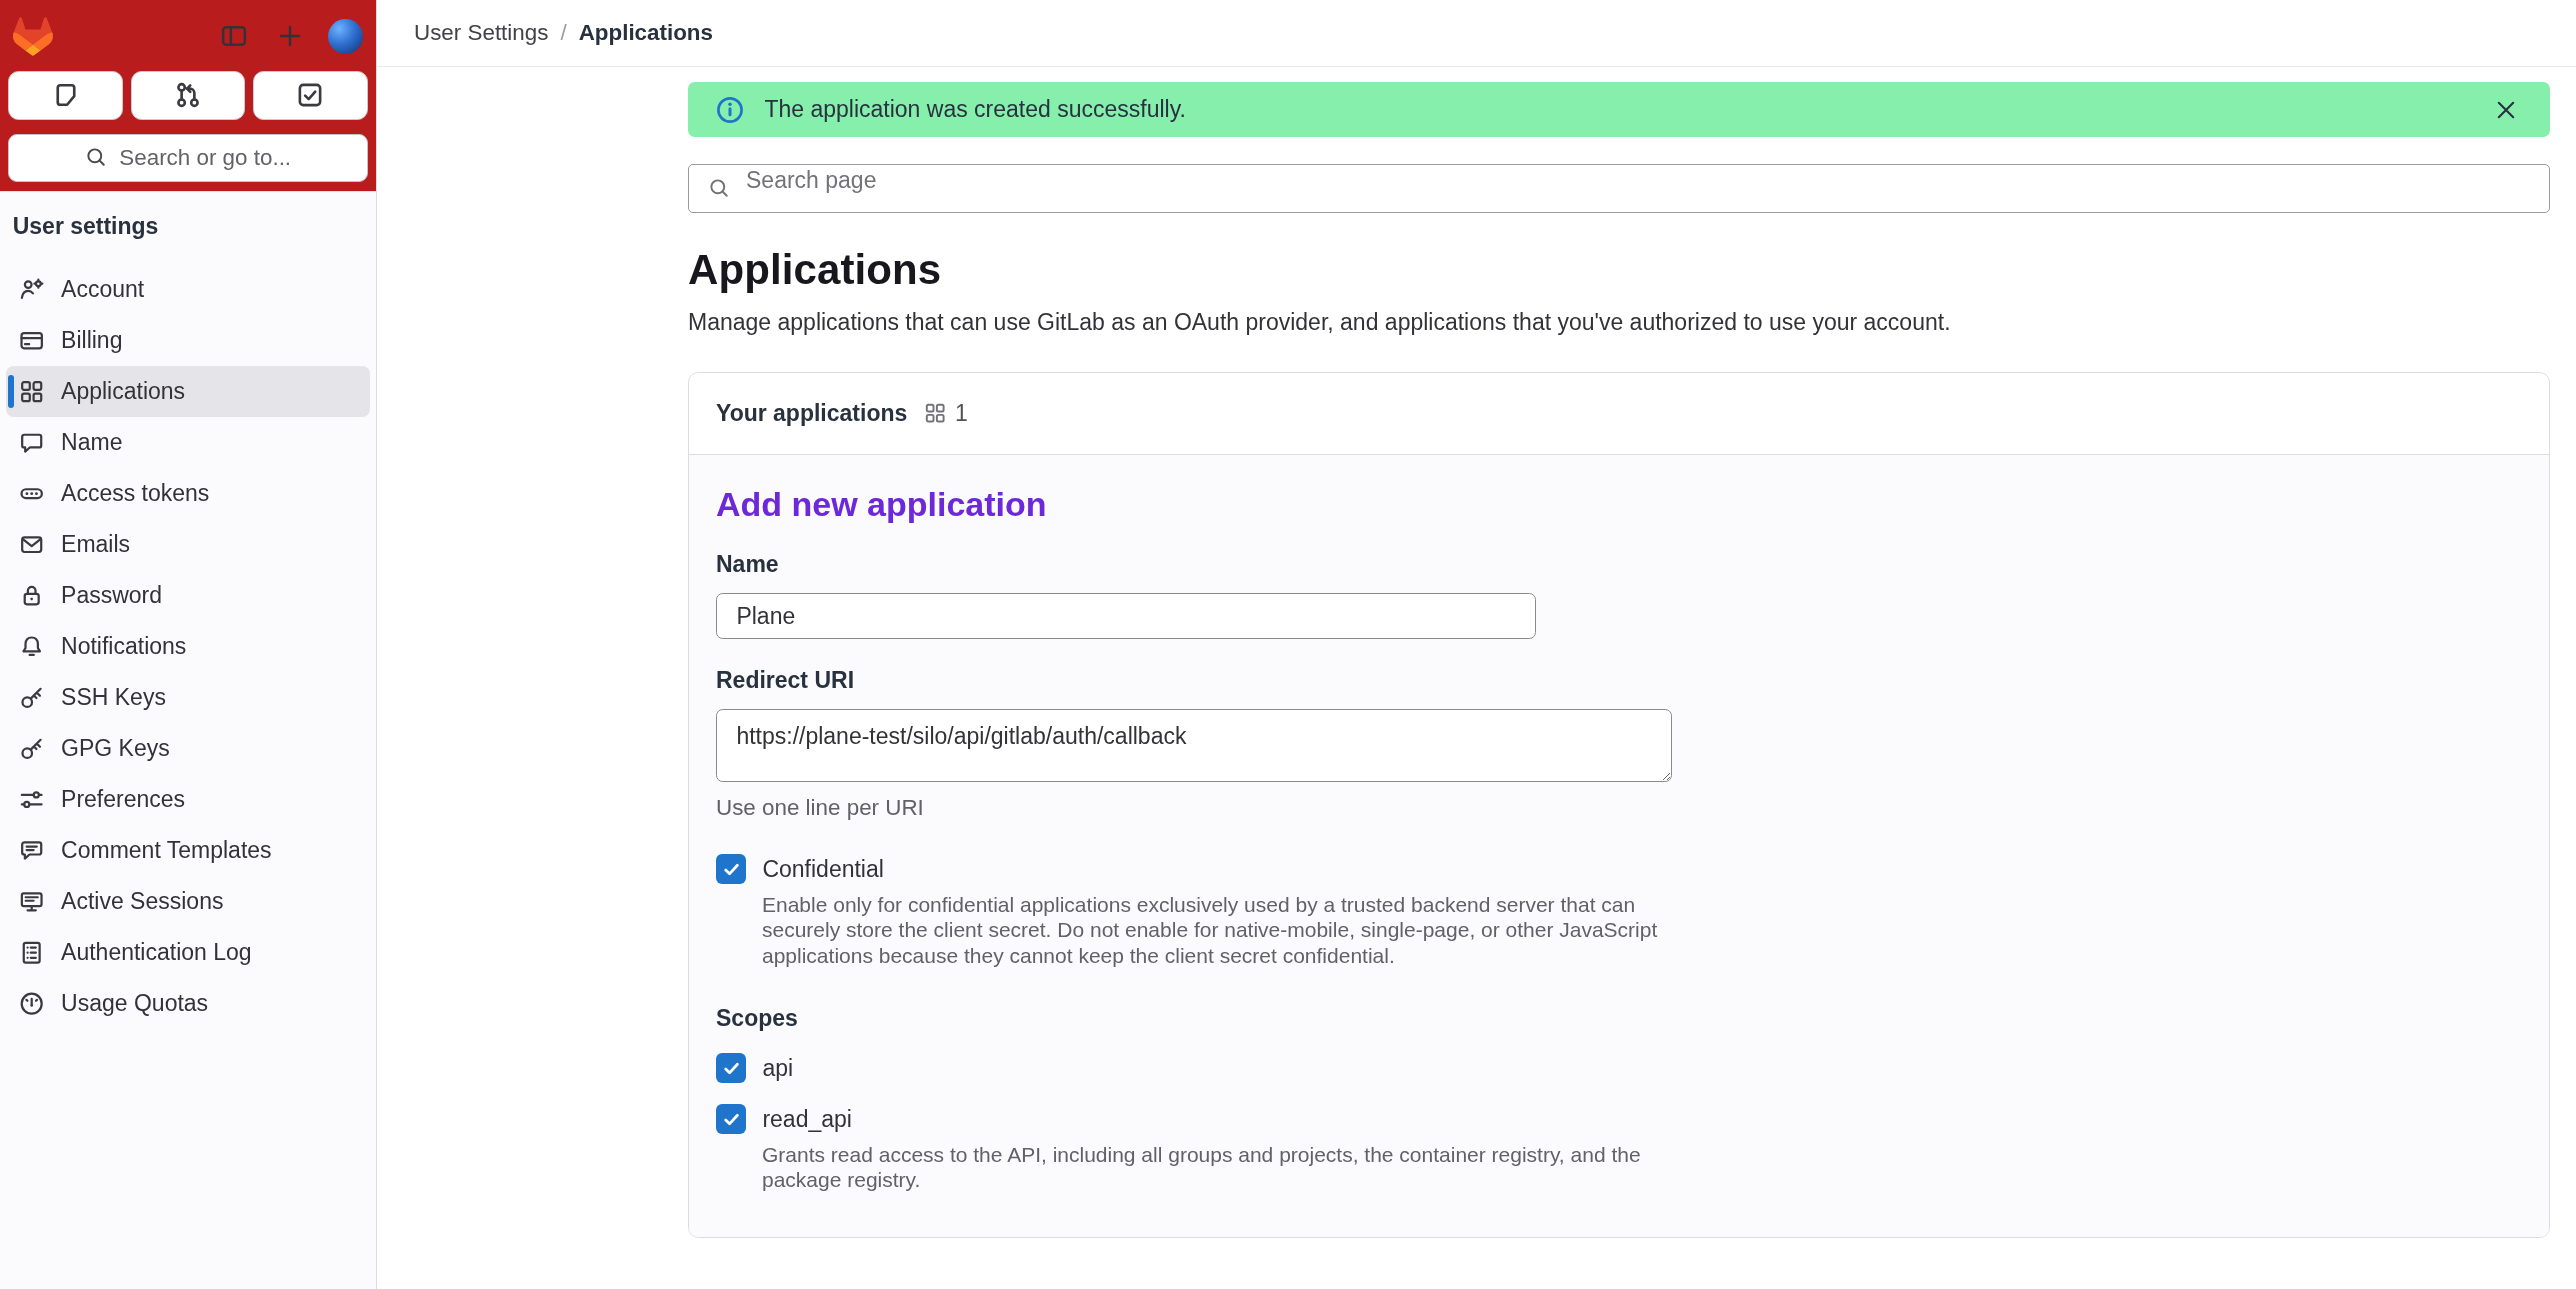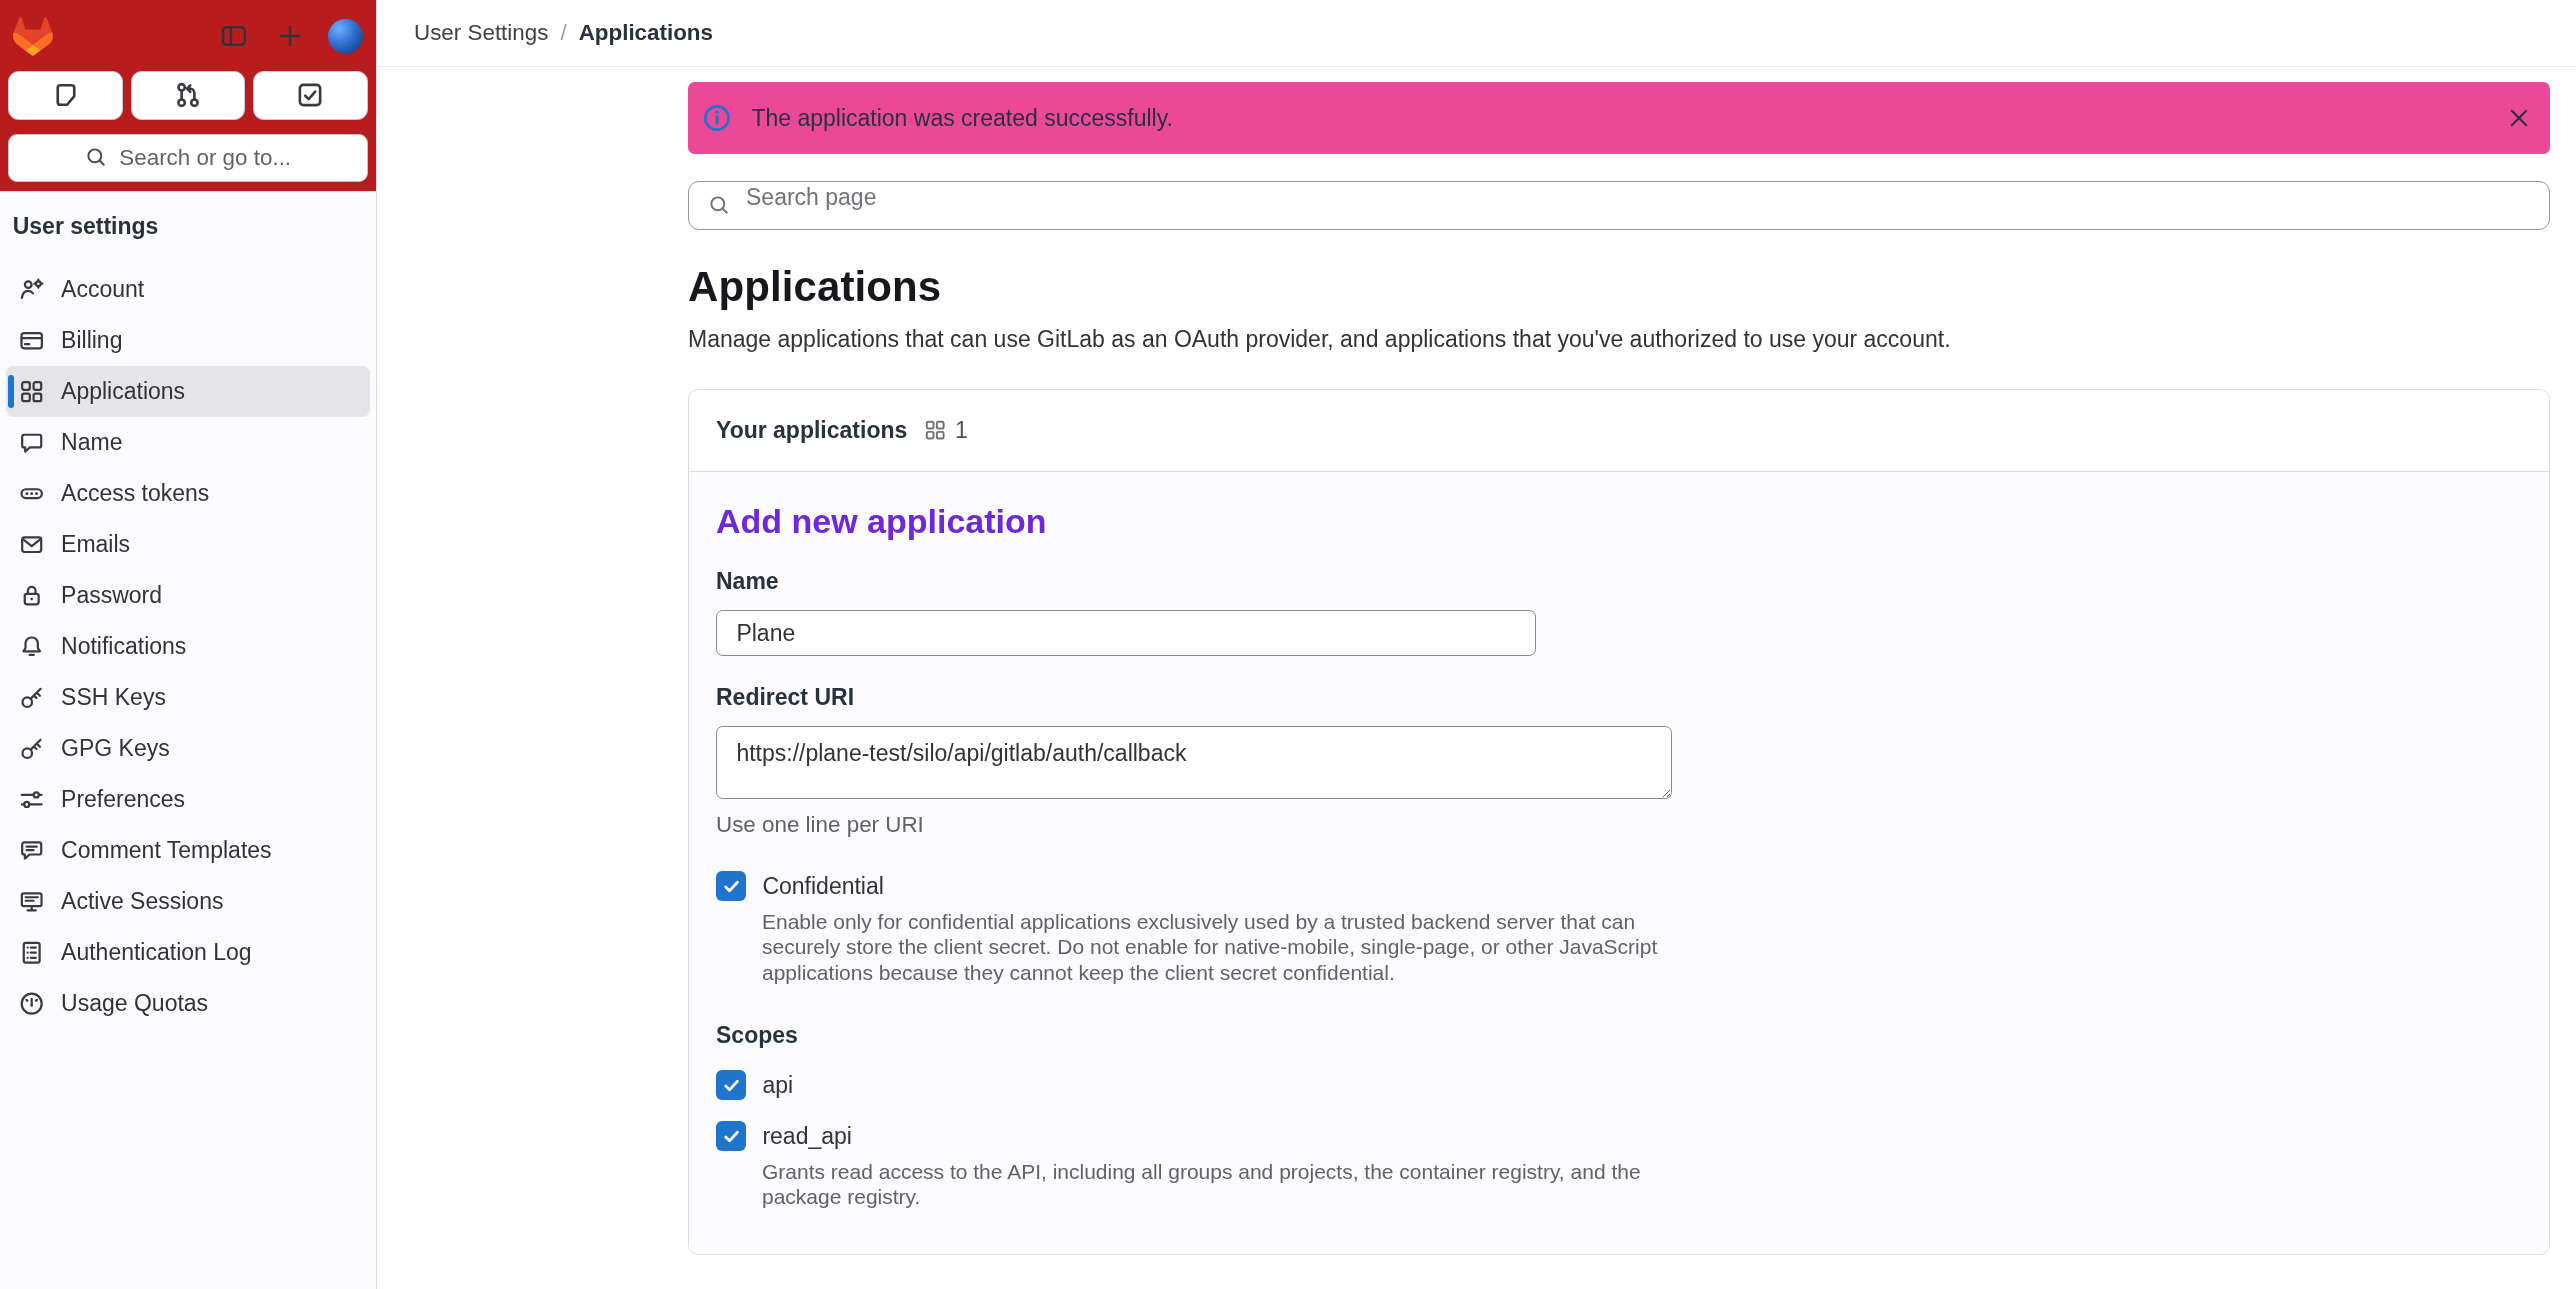--- a/index.html
+++ b/index.html
@@ -47,30 +47,30 @@
   
   .content { flex:1; display:flex; flex-direction:column; min-width:0; background:#fff; }
   .crumb-bar { height:67px; min-height:67px; display:flex; align-items:center; gap:12px;
                padding-left:37px; border-bottom:1.5px solid #eaeaee; font-size:22.4px; }
   .crumb { color:#424148; }
   .crumb-sep { color:#9b9aa1; }
   .crumb-current { font-weight:700; color:#28323f; }
 
   .page { flex:1; padding:15px 26px 0 311px; }
 
-  .alert { height:72px; background:#ec4899; border-radius:6.7px; display:flex; align-items:center;
-           padding:0 14px; gap:19.4px; }
+  .alert { height:55px; background:#86efac; border-radius:6.7px; display:flex; align-items:center;
+           padding:0 27px; gap:19.4px; }
   .alert-info-icon { width:30px; height:30px; color:#1f75cb; flex:none; }
   .alert-text { font-size:23px; color:#28323f; }
   .alert-close { margin-left:auto; width:34px; height:34px; background:none; border:none; padding:0;
                  display:flex; align-items:center; justify-content:center; color:#28323f; }
   .alert-close svg { width:24px; height:24px; }
 
   .page-search { position:relative; margin-top:27px; }
-  .page-search input { width:100%; height:49px; border:1.5px solid #9a999f; border-radius:11px;
+  .page-search input { width:100%; height:49px; border:1.5px solid #9a999f; border-radius:5px;
                        padding:0 18px 16px 57px; font-size:23px; color:#333238; background:#fff;
                        font-family:inherit; }
   .page-search input::placeholder { color:#737278; opacity:1; }
   .page-search .mag { position:absolute; left:20px; top:13.4px; width:22.4px; height:22.4px; color:#737278; }
 
   .page-title { margin:33px 0 0; font-size:42px; font-weight:700; color:#18171d; letter-spacing:0.1px; }
   .page-desc  { margin:15px 0 0; font-size:23px; color:#333238; }
 
   .card { margin-top:36px; border:1.5px solid #dcdbe0; border-radius:10.5px; }
   .card-header { display:flex; align-items:center; gap:16.4px; padding:27px; background:#fff;

